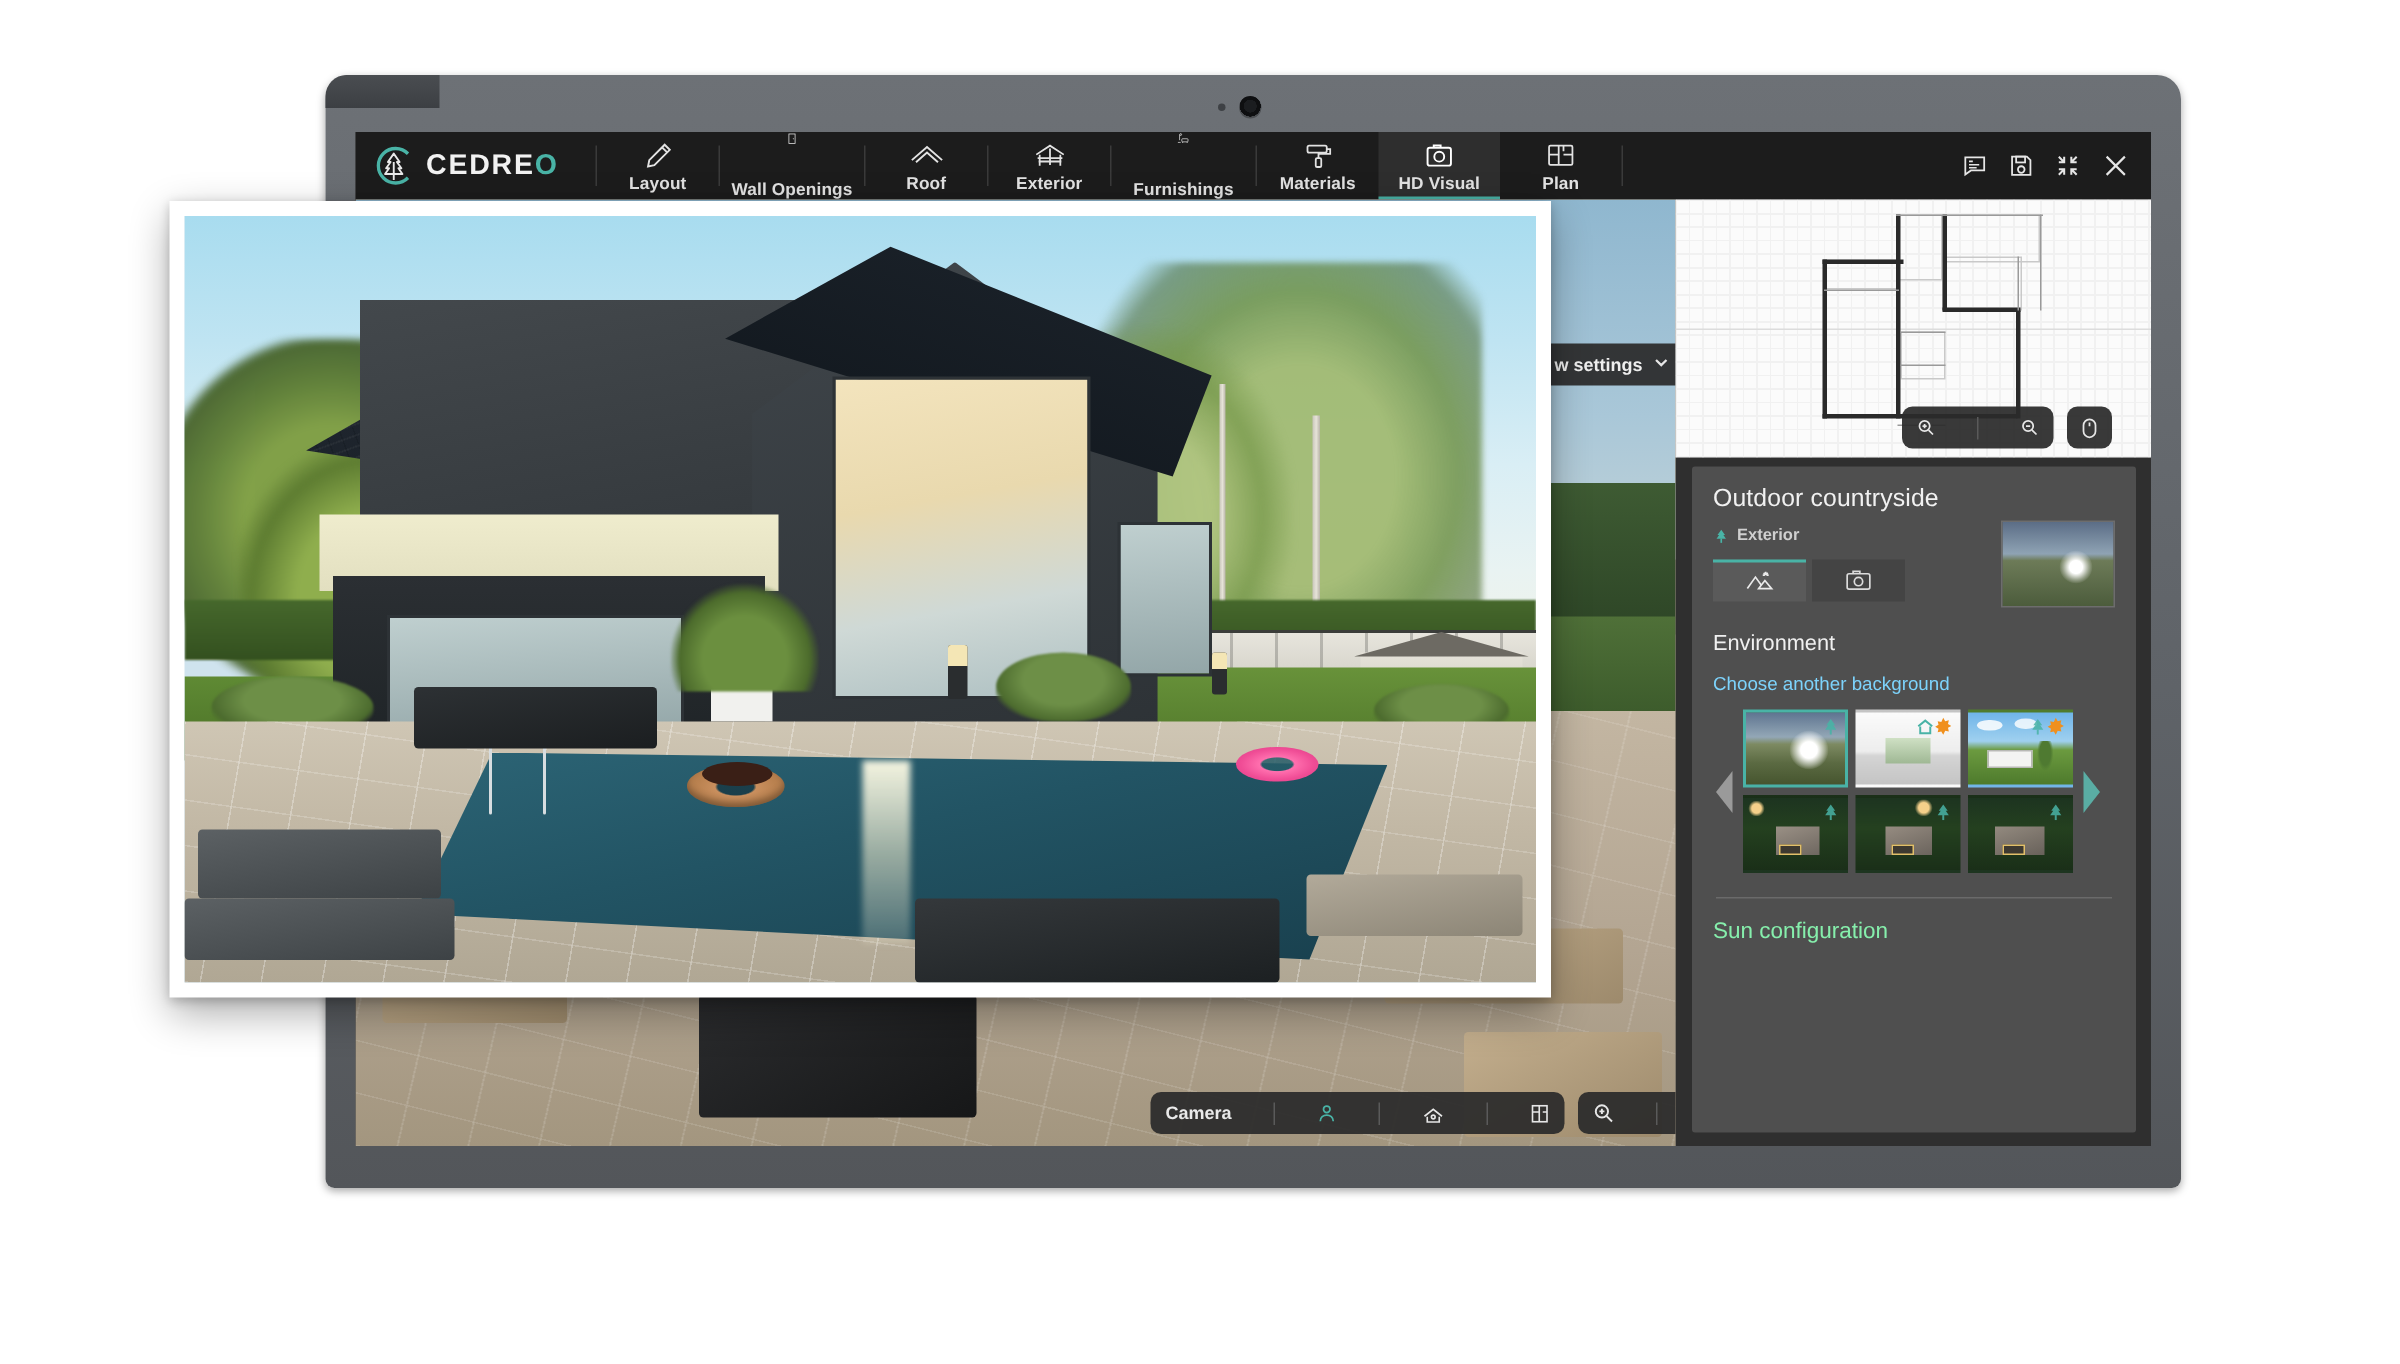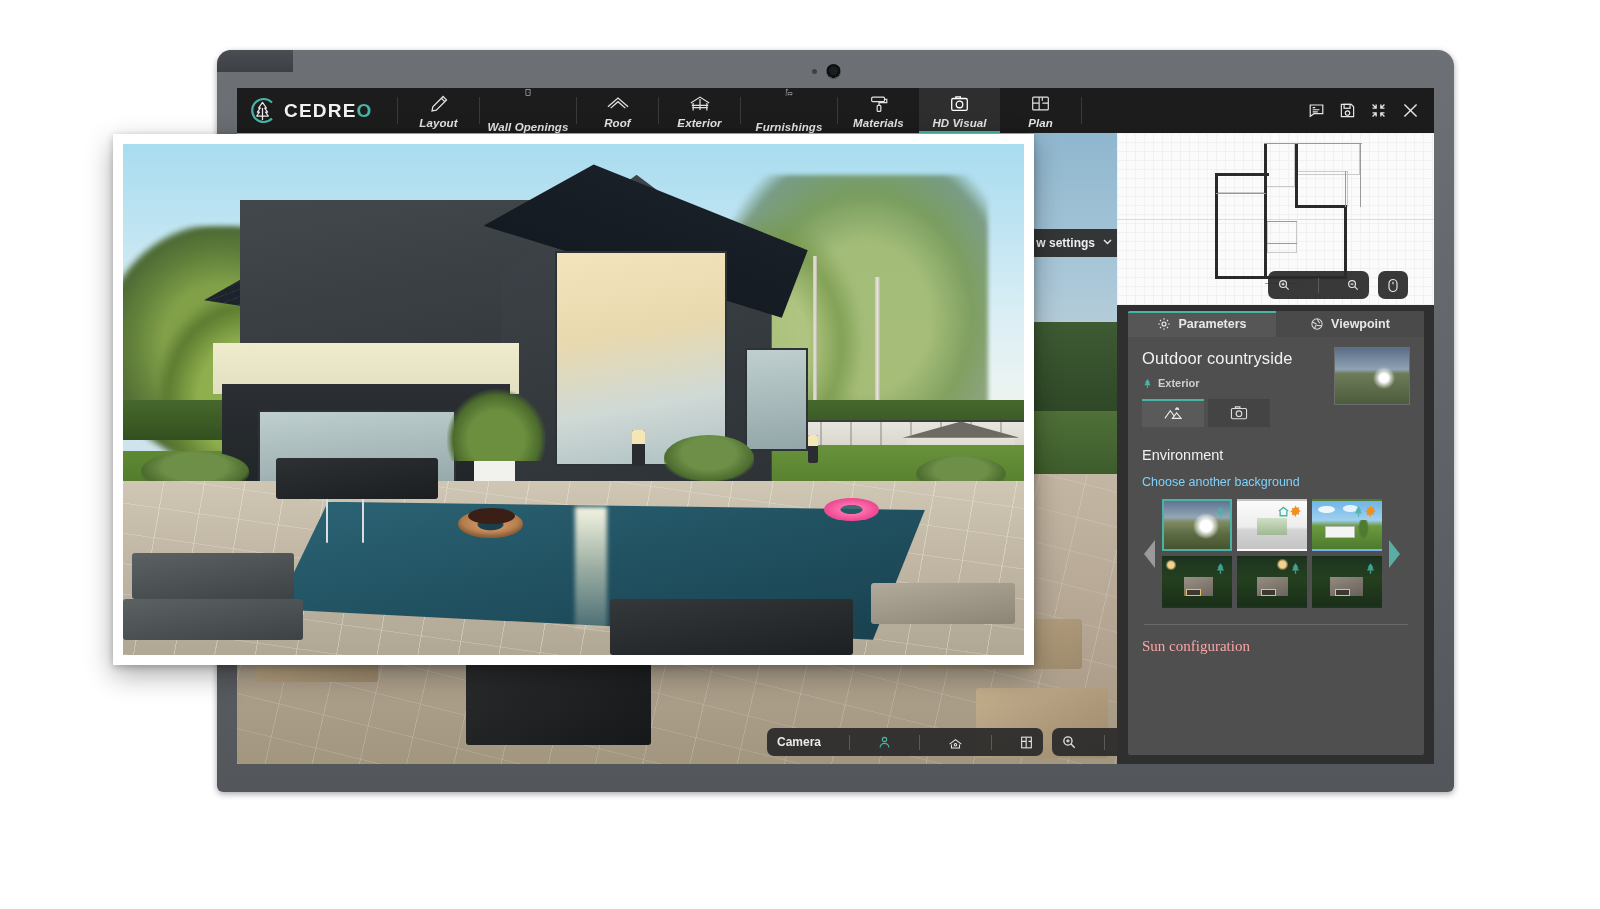--- a/index.html
+++ b/index.html
@@ -46,21 +46,21 @@
   .logo-wrap { display:flex; align-items:center; gap:7px; padding-left:11px; width:160px; }
   .logo-mark { width:29px; height:29px; position:relative; }
   .logo-text { font-size:19px; font-weight:700; letter-spacing:1.2px; color:#f2f2f2;
                font-family:"Liberation Sans", sans-serif; display:flex; }
   .logo-text .teal-o { color:#49b3a6; }
   .proj-name {
     display:flex; align-items:center; padding:0 20px; color:#d7d7d7;
     font-size:12.5px; font-weight:700; letter-spacing:.4px; white-space:nowrap;
   }
   .vsep { width:1px; background:#3a3a3a; margin:9px 0; }
-  .tools { display:flex; align-items:stretch;font-style:italic; }
+  .tools { display:flex; align-items:stretch; }
   .tool {
     width:81px; display:flex; flex-direction:column; align-items:center;
     justify-content:center; gap:2px; color:#e2e2e2; cursor:pointer; position:relative;
   }
   .tool.wide { width:96px;gap:24px; }
   .tool .tl { font-size:11.5px; font-weight:700; letter-spacing:.1px; }
   .tool.active { background:#2e2e2e; }
   .tool.active::after {
     content:""; position:absolute; left:0; bottom:0; width:100%; height:2px; background:#49b3a6;
   }
@@ -164,21 +164,21 @@
   .sec-sub { font-size:12.5px; color:#7dd3fc; margin-top:12px; font-weight:400; }
   .carousel { display:flex; align-items:center; margin-top:10px; gap:6px; }
   .arr { width:14px; height:38px; flex:0 0 14px; cursor:pointer; }
   .grid2 { display:grid; grid-template-columns:repeat(3,70px); gap:5px; }
   .thumb { width:70px; height:52px; position:relative; overflow:hidden; cursor:pointer;
            border:2px solid transparent; }
   .thumb.selected { border-color:#49b3a6; }
   .badge { position:absolute; width:13px; height:13px; top:3px; }
   .badge.right { right:3px; }
   .divider { height:1px; background:#6a6a6a; margin:16px 2px 0 2px; }
-  .sun-h { font-size:15px; color:#fca5a5; margin-top:13px; font-weight:400;font-family:Liberation Serif, serif; }
+  .sun-h { font-size:15px; color:#86efac; margin-top:13px; font-weight:400; }
   .sun-p { font-size:10.5px; color:#d4d4d4; margin-top:11px; font-weight:700; letter-spacing:.1px; }
 
   
   .viewsettings {
     position:absolute; left:771px; top:141px; width:115px; height:28px;
     background:#2b2b2bEE; border-radius:6px; display:flex; align-items:center;
     justify-content:flex-end; gap:7px; padding-right:10px;
     color:#eee; font-size:12px; font-weight:700;
   }
 
@@ -563,36 +563,20 @@
               <svg width="12" height="15" viewBox="0 0 14 18" fill="none" stroke="#e6e6e6" stroke-width="1.4">
                 <rect x="2.2" y="1.8" width="9.6" height="14.4" rx="4.8"></rect>
                   <path d="M7 4.4v3"></path>
               </svg>
             </span>
           </span>
         </div>
       </div>
 
       <div class="panel">
-        <div class="ptabs">
-          <div class="ptab active">
-            <svg width="14" height="14" viewBox="0 0 18 18" fill="none" stroke="#f0f0f0" stroke-width="1.35">
-              <circle cx="9" cy="9" r="2.6"></circle>
-              <path d="M9 1.6v2M9 14.4v2M1.6 9h2M14.4 9h2M3.8 3.8l1.4 1.4M12.8 12.8l1.4 1.4M14.2 3.8l-1.4 1.4M5.2 12.8l-1.4 1.4"></path>
-            </svg>
-            <span>Parameters</span>
-          </div>
-          <div class="ptab">
-            <svg width="14" height="14" viewBox="0 0 18 18" fill="none" stroke="#dcdcdc" stroke-width="1.3">
-              <circle cx="9" cy="9" r="6.6"></circle>
-                <path d="M9 2.4 12.4 8M15.2 11.2 8.8 11M5.4 15.4 8.3 9.4M2.6 6.4 8.2 8.6"></path>
-            </svg>
-            <span>Viewpoint</span>
-          </div>
-        </div>
 
         <div class="hero-thumb">
           <div class="sun"></div>
         </div>
 
         <div class="pbody">
           <div class="env-title">Outdoor countryside</div>
           <div class="env-tag">
             <svg width="11" height="11" viewBox="0 0 14 14" fill="#49b3a6">
               <path d="M7 1.4 10.2 6H8.8l2.2 3.2H3L5.2 6H3.8z"></path>

